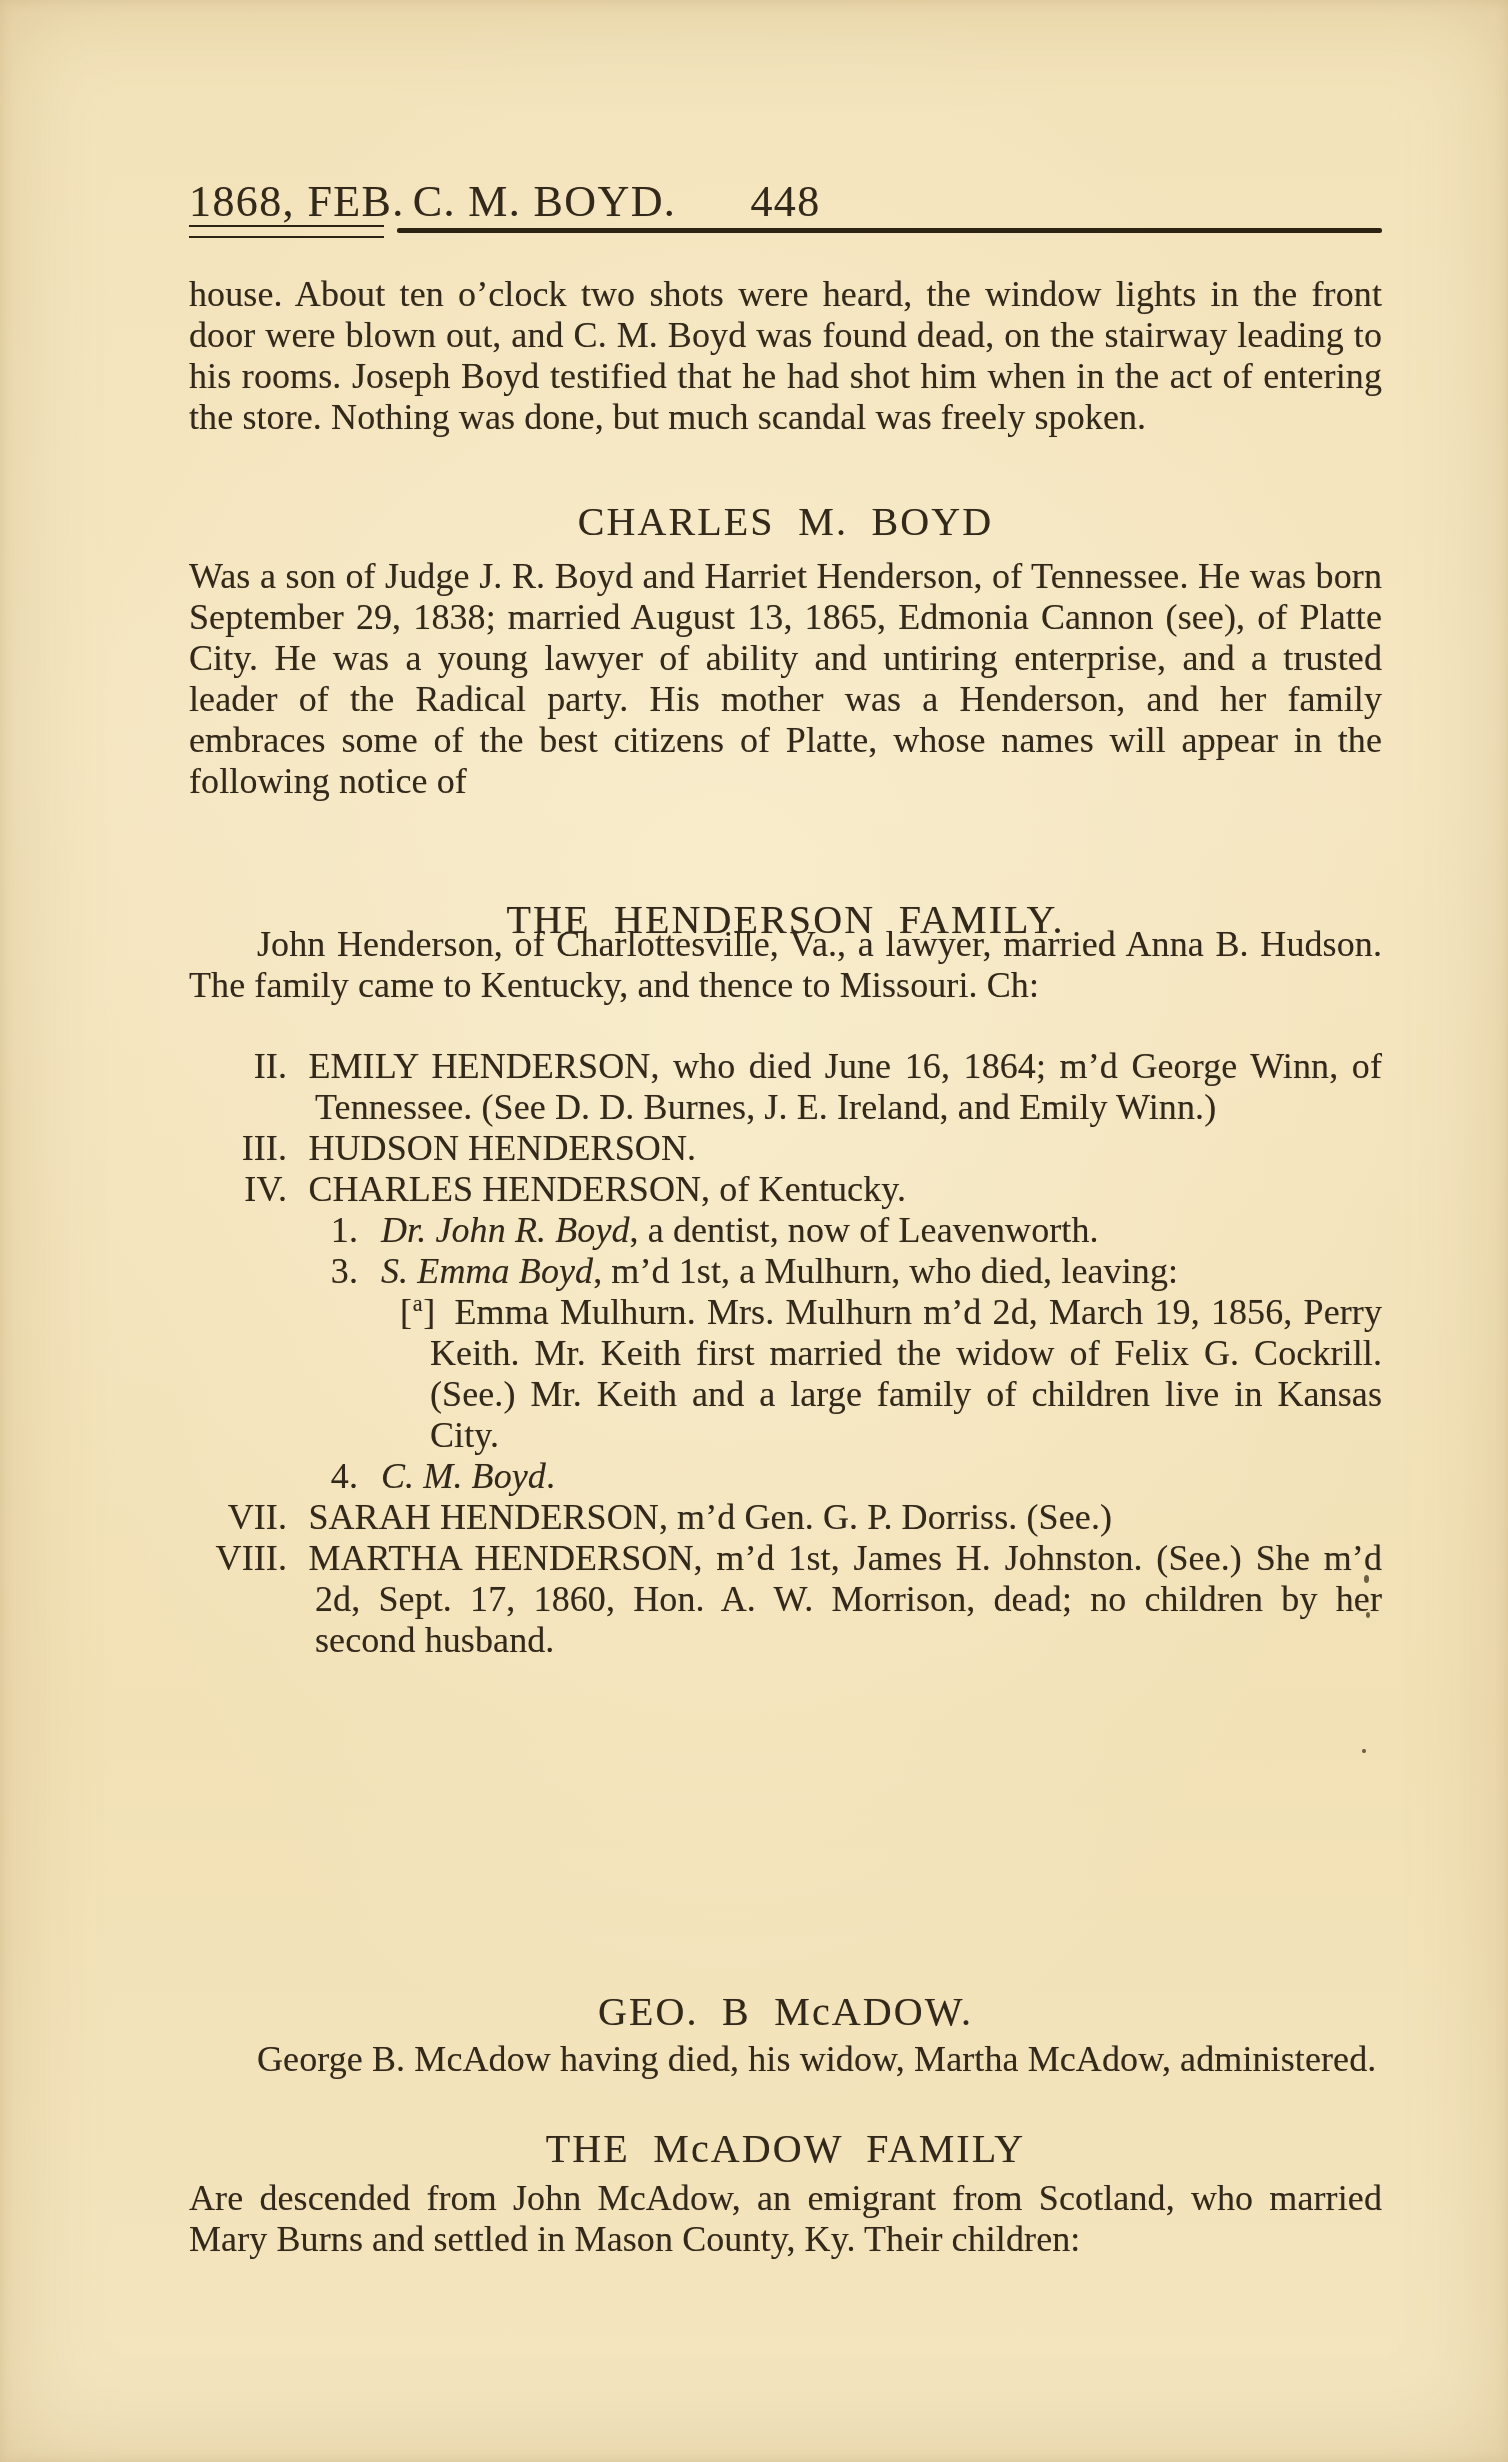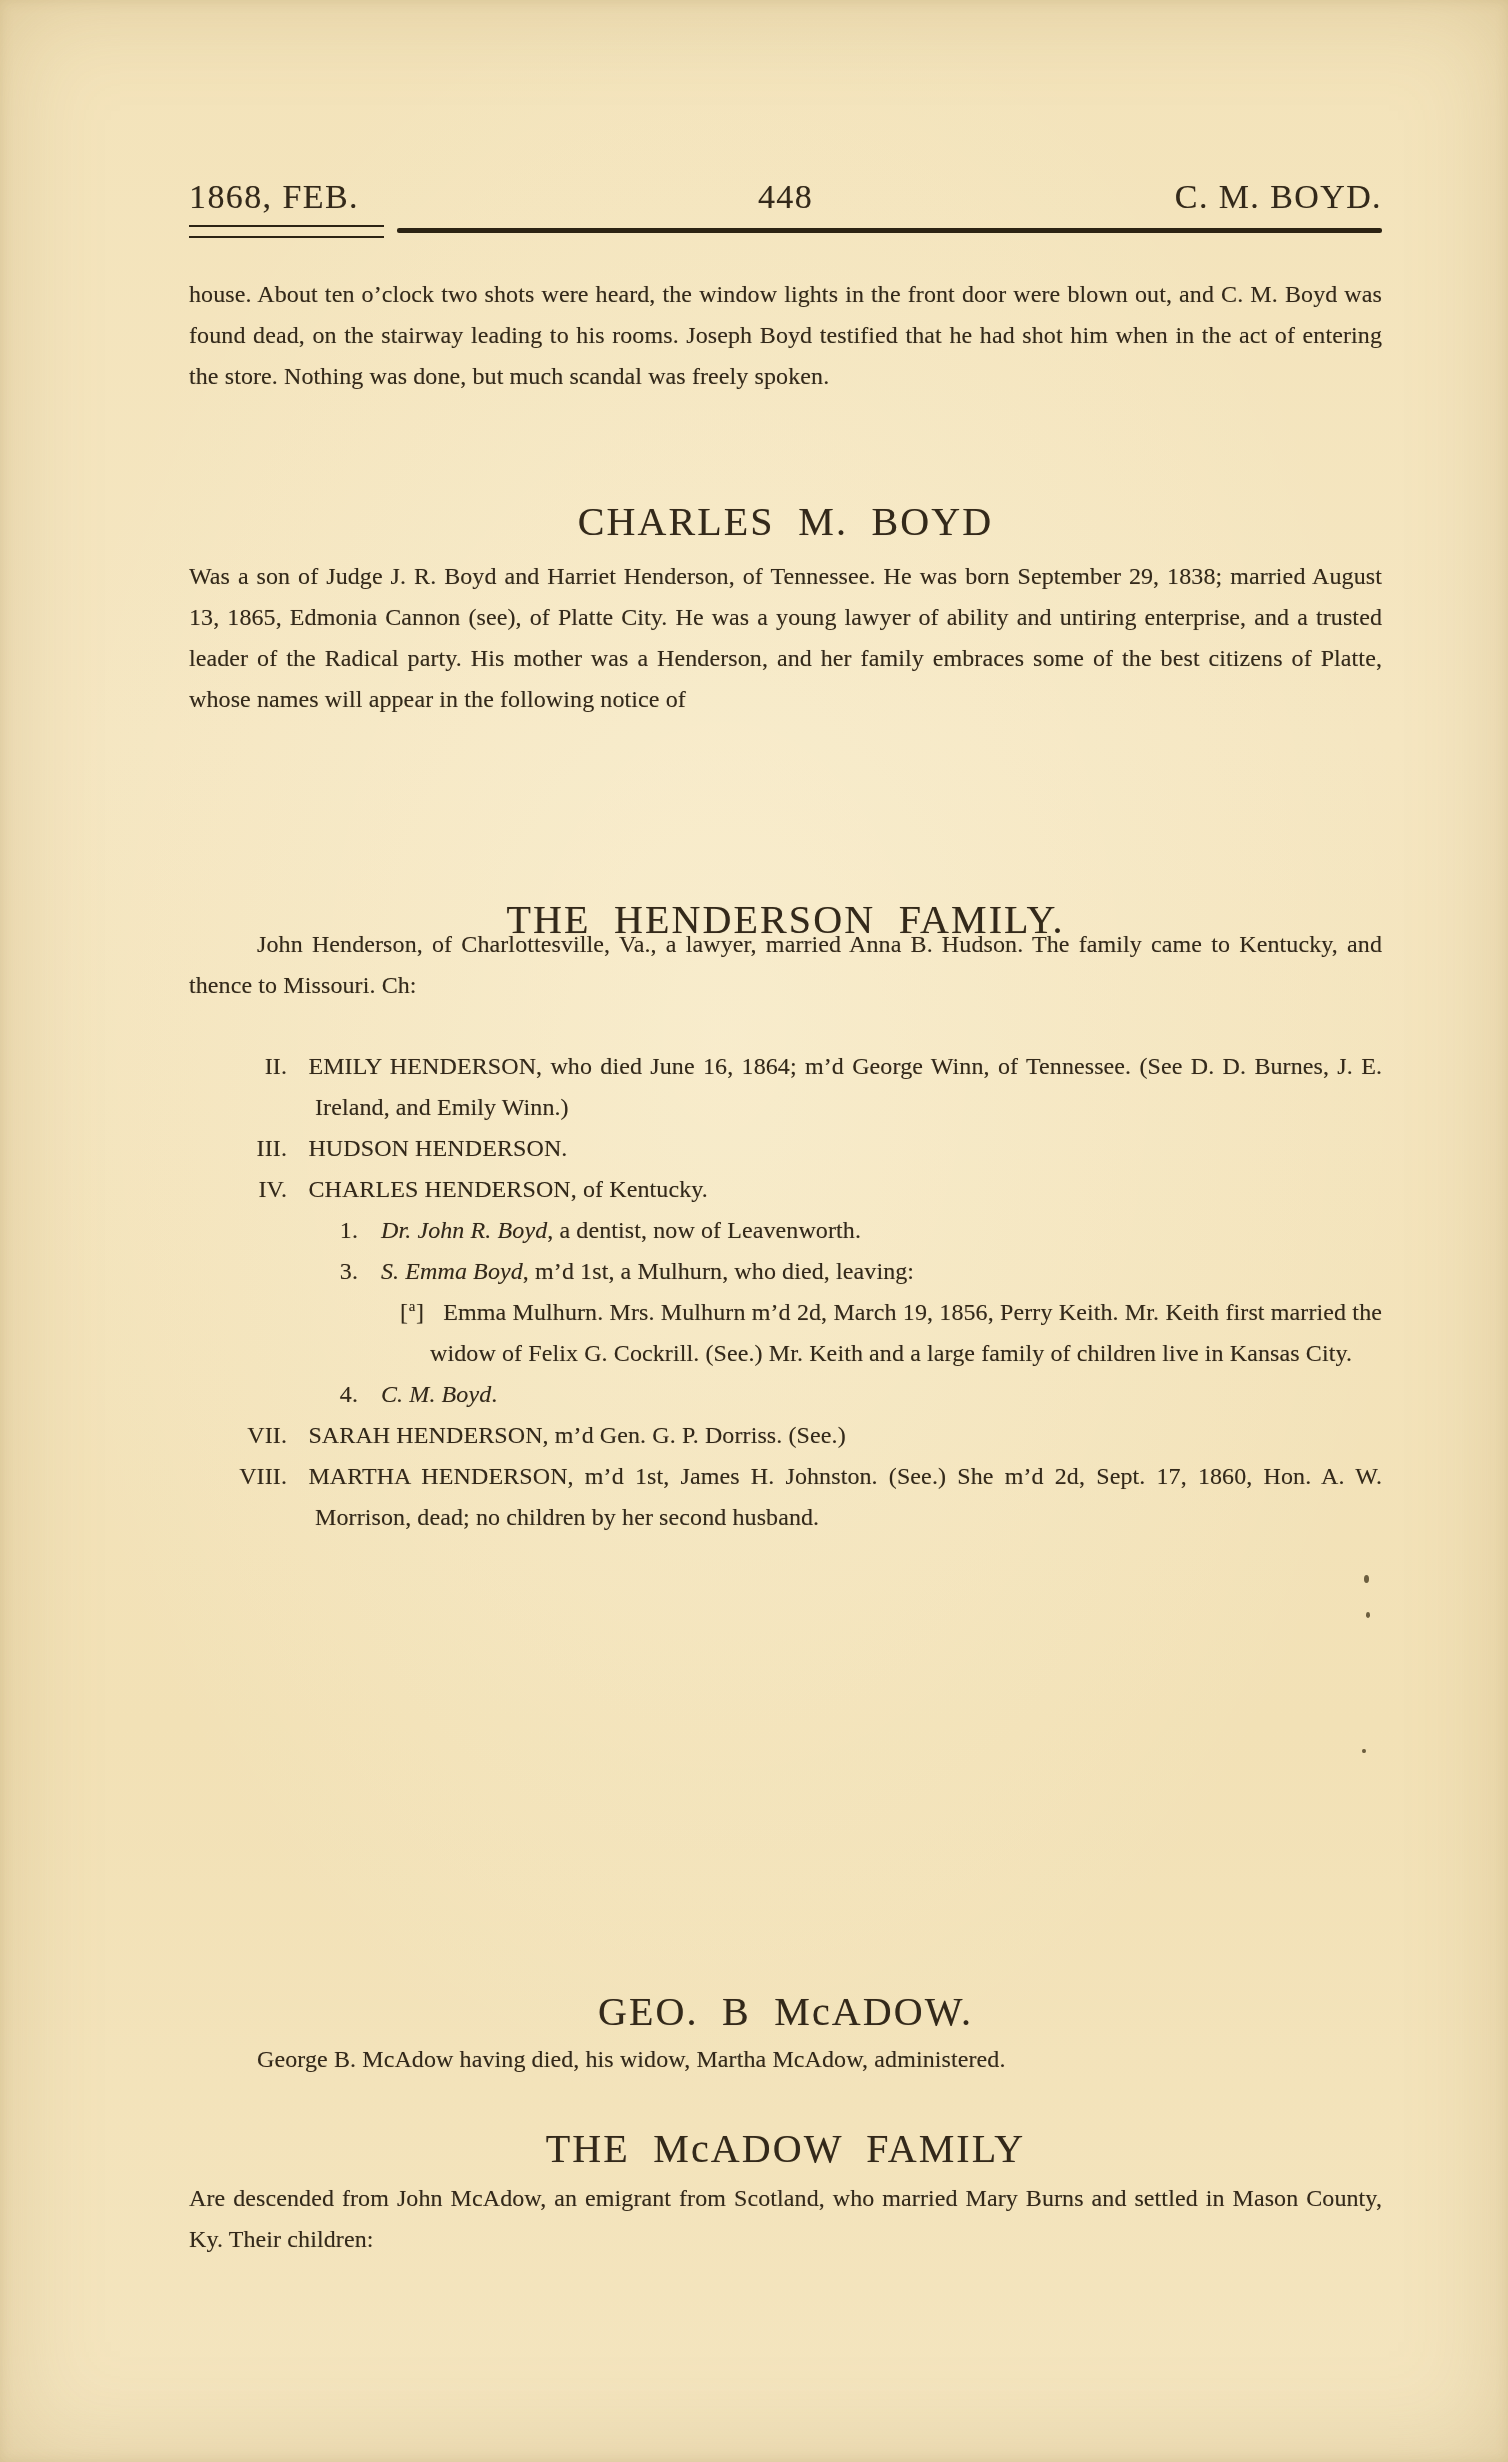--- a/index.html
+++ b/index.html
@@ -9,25 +9,25 @@
     background:
       radial-gradient(ellipse 999px 1569px at 48% 42%, rgba(255,250,230,.35), rgba(255,250,230,0) 70%),
       linear-gradient(180deg, #f3e3ba 0%, #f5e6c1 30%, #f2e1b6 70%, #f4e5bf 100%);
     overflow:hidden;
     font-family:"Liberation Serif", serif;
     color:#33291a;
   }
   .vignette{position:absolute;inset:0;pointer-events:none;
     box-shadow:inset 0 0 100px rgba(160,130,70,.28), inset 0 0 13px rgba(150,120,60,.18);}
   .blk{position:absolute;left:189px;width:1193px;}
-  .body-text{font-size:24px;line-height:41px;text-align:justify;letter-spacing:0.1px;
+  .body-text{font-size:36px;line-height:41px;text-align:justify;letter-spacing:0.1px;
     text-shadow:0 0 0.7px rgba(51,41,26,.35);}
   .indent{text-indent:68px;}
-  .running{display:flex;justify-content:space-between;align-items:baseline;
-    font-size:34px;line-height:1;letter-spacing:1.4px;text-shadow:0 0 0.7px rgba(51,41,26,.3);}
+  .running{display:flex;align-items:baseline;
+    font-size:44px;line-height:1;letter-spacing:1.4px;text-shadow:0 0 0.7px rgba(51,41,26,.3);gap:8px;}
   .running .mid{position:absolute;left:50%;transform:translateX(-50%);}
   .rule{position:absolute;background:none;}
   .rule-left{height:8.6px;border-top:2.9px solid #2c2313;border-bottom:2.1px solid #2c2313;}
   .rule-right{height:5px;background:#2c2313;border-radius:2.1px;}
   .heading{text-align:center;font-size:40px;line-height:1.15;letter-spacing:2.1px;
     word-spacing:11.4px;text-shadow:0 0 0.7px rgba(51,41,26,.4);}
   .rlist .item{padding-left:126px;text-indent:-126px;}
   .rn{display:inline-block;min-width:98px;text-align:right;text-indent:0;margin-right:21.4px;}
   .sub{padding-left:208px;text-indent:-76px;}
   .sn{display:inline-block;min-width:37px;text-align:right;text-indent:0;margin-right:23px;}

